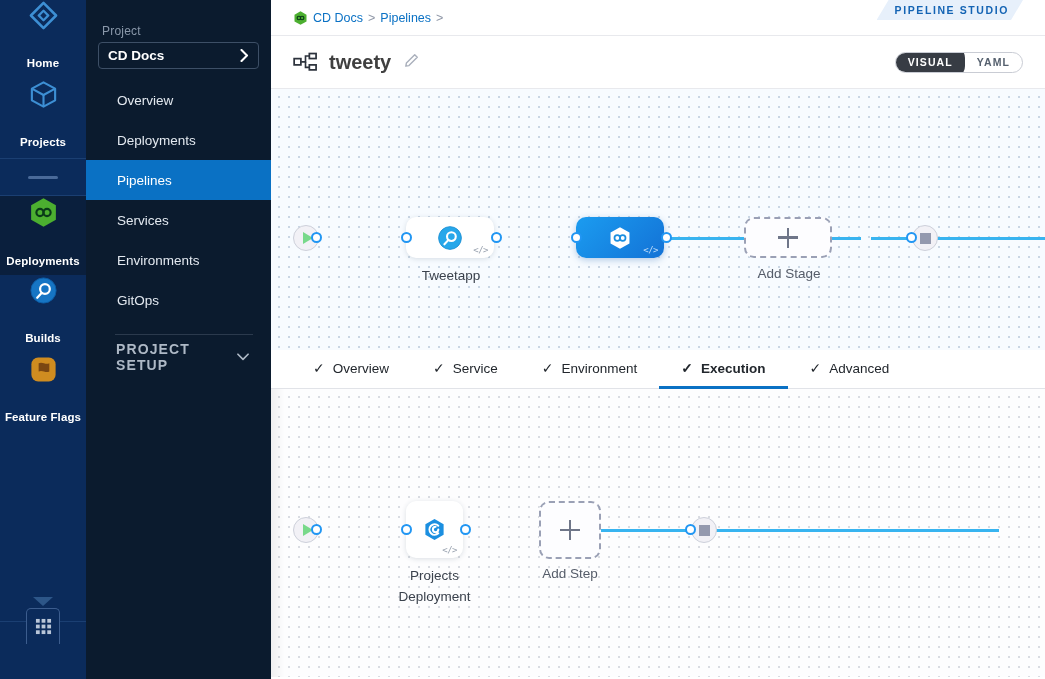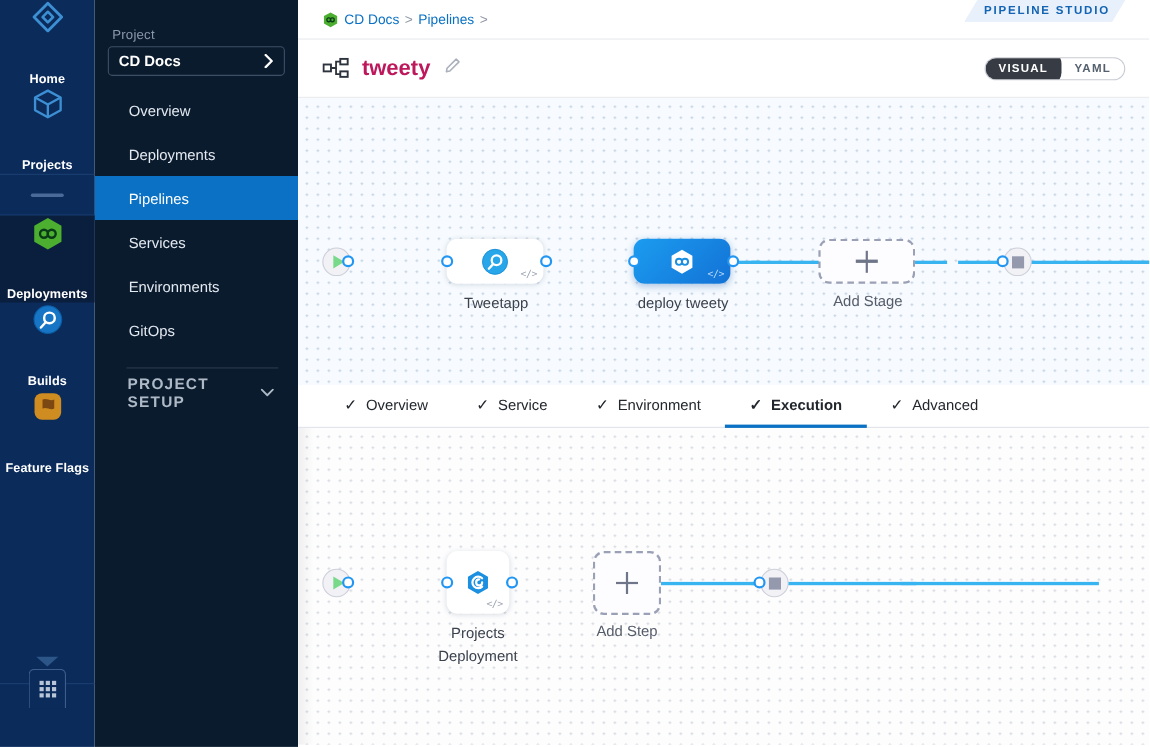--- a/index.html
+++ b/index.html
@@ -16,21 +16,21 @@
     width: 86px; height: 679px;
     background: #0b2b5b;
     display: flex; flex-direction: column;
     align-items: stretch;
     flex: 0 0 86px;
     position: relative;
   }
   .mod {
     height: 79px;
     display: flex; flex-direction: column;
-    align-items: center; justify-content: space-between;
+    align-items: center; justify-content: flex-start;
     gap: 22px;
     cursor: pointer;
     color: #ffffff;
   }
   .mod .mlabel {
     font-size: 11.5px; font-weight: bold; letter-spacing: .1px;
     color: #ffffff; text-align: center; line-height: 13px;
   }
   .mod.active { background: #0a1f3d; }
   .rail-sep {
@@ -109,21 +109,21 @@
   }
 
   
   #title-bar {
     height: 53px; display: flex; align-items: center;
     padding: 0 22px 0 22px;
     border-bottom: 1px solid #e8e9ed;
     background: #fff;
   }
   #pipeline-title {
-    font-size: 20px; font-weight: bold; color: #be185d; margin-left: 11px;
+    font-size: 20px; font-weight: bold; color: #404040; margin-left: 11px;
   }
   #edit-pencil { margin-left: 12px; cursor: pointer; }
   .seg-toggle {
     margin-left: auto;
     display: flex; align-items: center;
     border: 1px solid #c9ccd4; border-radius: 12px;
     height: 21px; background: #fff; overflow: hidden;
   }
   .seg {
     font-size: 10.5px; font-weight: bold; letter-spacing: 1.1px;
@@ -429,21 +429,20 @@
           <path d="M16 3.6 L26.8 9.8 V22.2 L16 28.4 L5.2 22.2 V9.8 Z" fill="#ffffff"></path>
           <g fill="none" stroke="#1b8fe0" stroke-width="2">
             <circle cx="12.9" cy="16" r="3.2"></circle>
               <circle cx="19.1" cy="16" r="3.2"></circle>
           </g>
         </svg>
         <span class="code-tag onblue">&lt;/&gt;</span>
       </div>
       <div class="port white-fill" style="left:300px; top:143px;"></div>
       <div class="port white-fill" style="left:390px; top:143px;"></div>
-      <div class="node-label" style="left:275px; top:176px; width:150px;">deploy tweety</div>
 
       <div class="add-box" style="left:473px; top:128px; width:88px; height:41px;">
         <span class="plus-h"></span>
         <span class="plus-v"></span>
       </div>
       <div class="node-label" style="left:443px; top:174px; width:150px; color:#555c69;">Add Stage</div>
 
       <div class="terminus" style="left:641px; top:136px;">
         <div class="stop-sq"></div>
       </div>

